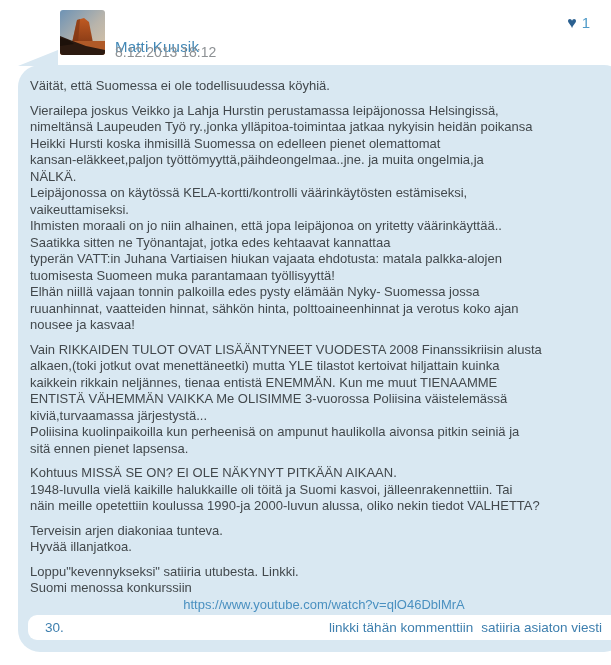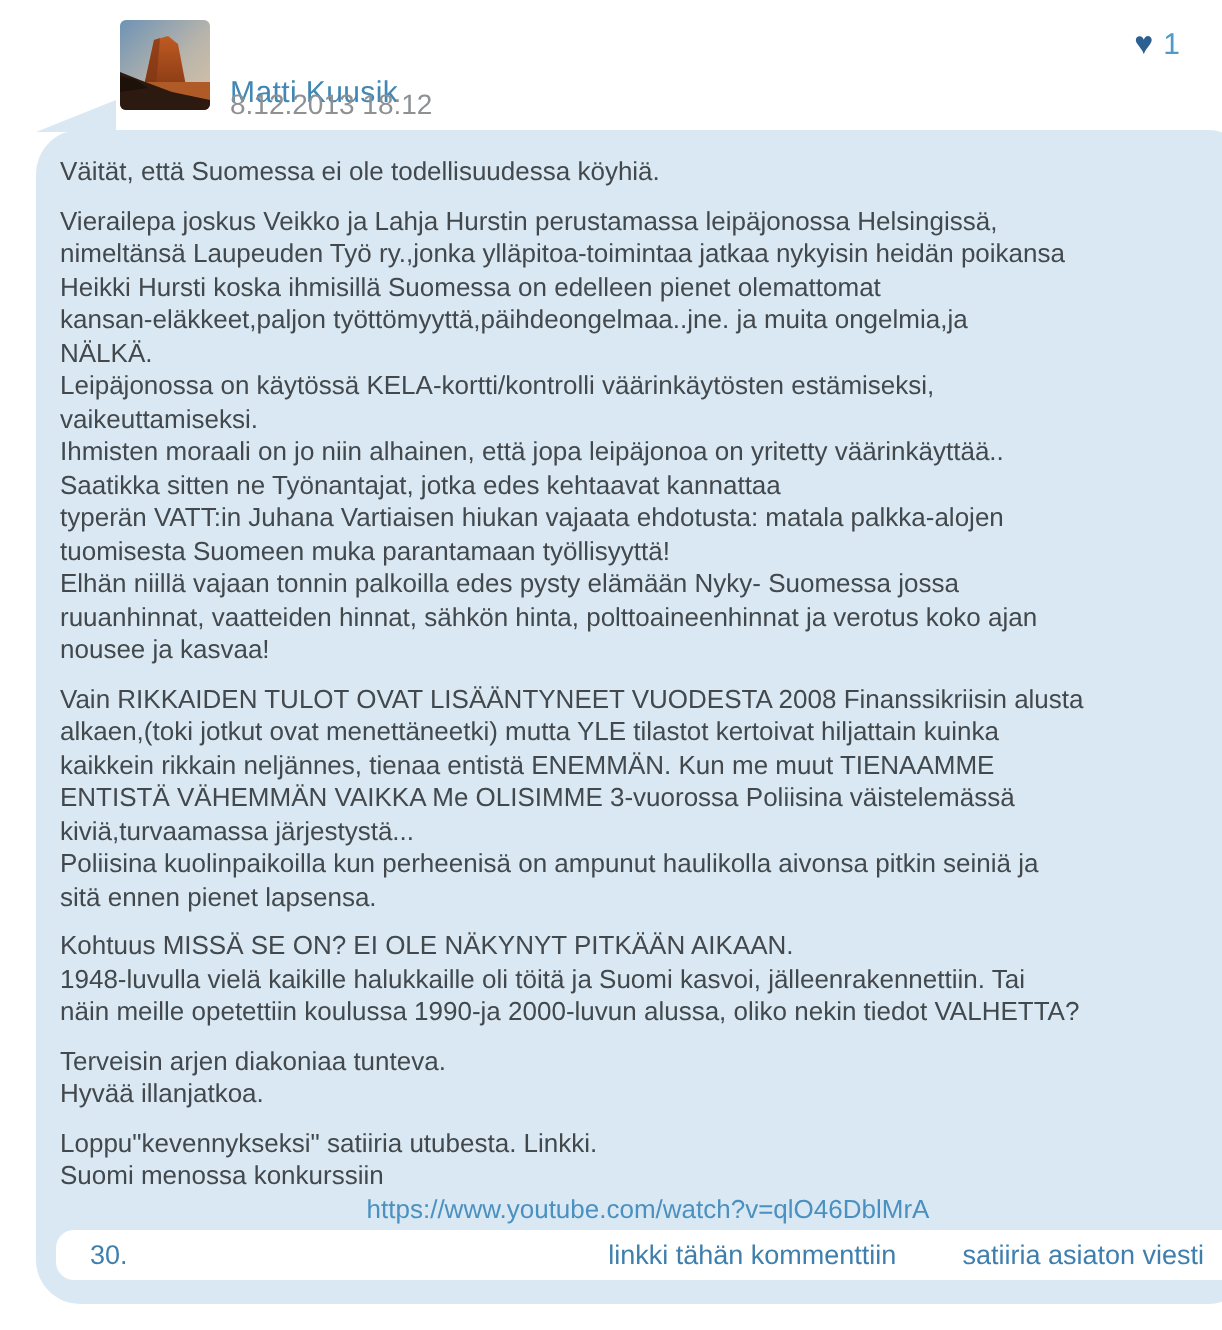--- a/index.html
+++ b/index.html
@@ -54,21 +54,21 @@
   }
   
   .footer-bar{
     position:absolute;left:10px;right:7px;bottom:12px;height:25px;
     background:#ffffff;border-radius:9px;
     display:flex;align-items:center;justify-content:space-between;
     padding:0 17px;box-sizing:border-box;
     font-size:13.5px;
   }
   .comment-number{color:#3e7fae;}
-  .footer-links{display:flex;gap:33px;}
+  .footer-links{display:flex;gap:8px;}
   .footer-link{color:#3e7fae;text-decoration:none;cursor:pointer;}
 </style>
 </head>
 <body>
 
 <div class="avatar">
   <svg viewBox="0 0 45 45" xmlns="http://www.w3.org/2000/svg">
     <defs>
       <linearGradient id="sky" x1="0" y1="0" x2="1" y2="1">
         <stop offset="0" stop-color="#6e93b5"></stop>

